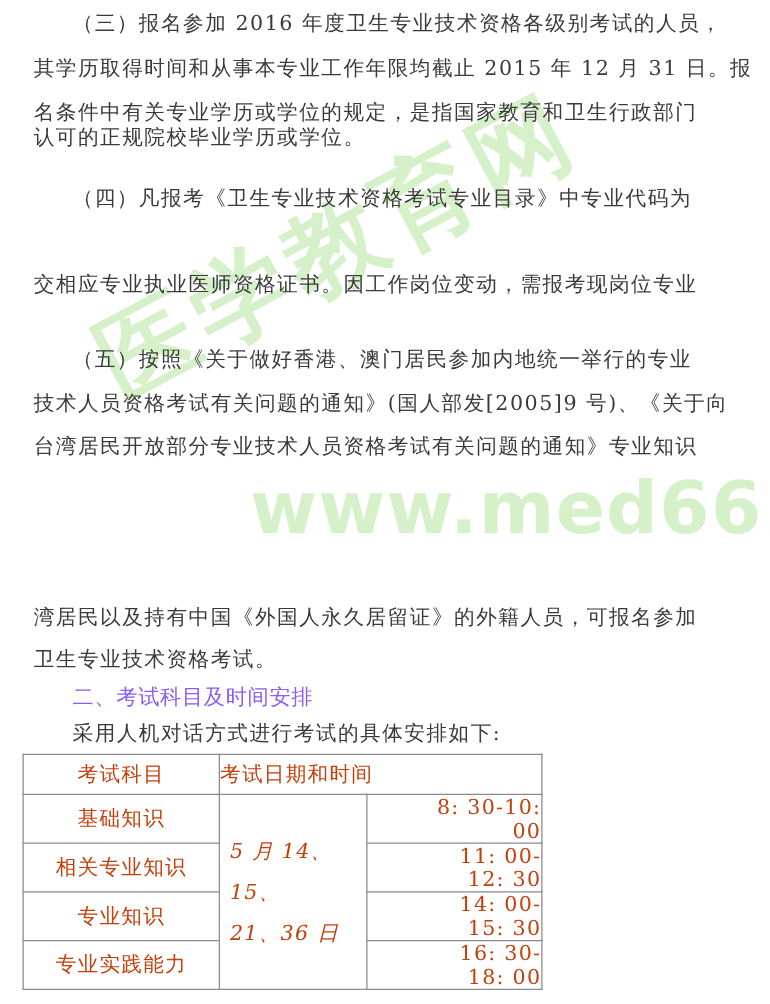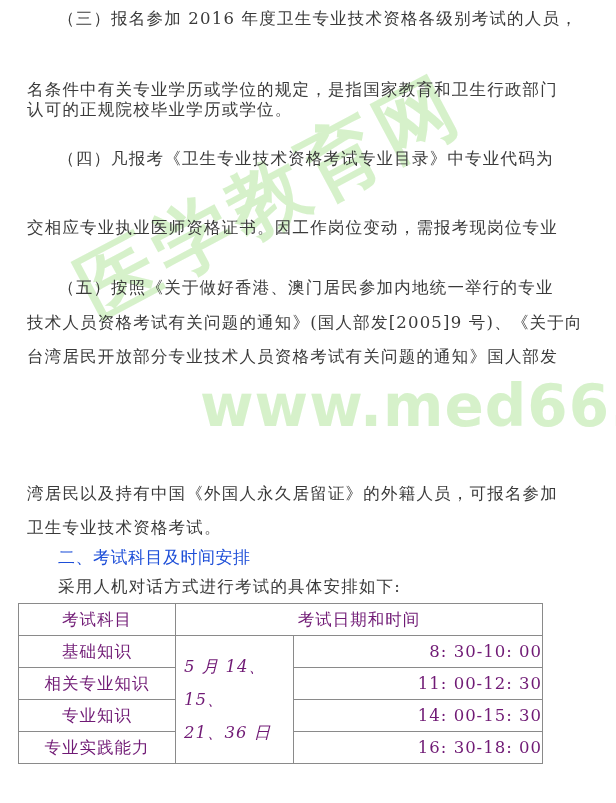--- a/index.html
+++ b/index.html
@@ -8,58 +8,59 @@
     font-family:"DejaVu Serif","Liberation Serif",serif; color:#3a3a3a;
   }
   .page { position:absolute; left:0; top:0; width:616px; height:803px; }
   .line {
     position:absolute; left:27px; width:565px; font-size:16.5px; line-height:20px;
     white-space:nowrap; letter-spacing:1.2px;
   }
   .indent { left:58px; }
   .heading {
     position:absolute; left:58px; font-family:"DejaVu Sans","Liberation Sans",sans-serif;
-    font-size:17px; color:#1d4ed8; letter-spacing:0.5px; white-space:nowrap;
+    font-size:17px; color:#8b5cf6; letter-spacing:0.5px; white-space:nowrap;
   }
   .watermark {
     position:absolute; pointer-events:none; color:#b5e6a0; opacity:0.55;
     font-family:"DejaVu Sans","Liberation Sans",sans-serif; font-weight:bold; white-space:nowrap;
   }
   .wm-cn { left:60px; top:250px; font-size:78px; transform:rotate(-28deg); transform-origin:left top; letter-spacing:6px; }
   .wm-url { left:200px; top:372px; font-size:58px; letter-spacing:1px; }
   table.schedule {
-    position:absolute; left:18px; top:603px; width:525px; border-collapse:collapse;
-    font-size:16.5px; color:#701a75; letter-spacing:1px;
+    position:absolute; left:18px; top:603px; width:416px; border-collapse:collapse;
+    font-size:16.5px; color:#c2410c; letter-spacing:1px;
   }
   table.schedule td {
     border:1px solid #8a8a8a; height:31px; padding:0; vertical-align:middle;
   }
   td.subj { width:156px; text-align:center; }
   td.date { width:109px; text-align:left; padding-left:8px !important; line-height:33px; border-bottom:1px solid #8a8a8a;font-style:italic; }
   td.time { text-align:right; padding-left:50px !important; }
-  td.hdr-time { text-align:center; }
+  td.hdr-time { text-align:left; }
 </style>
 </head>
 <body>
 
 <div class="page">
 
   <div class="watermark wm-cn">医学教育网</div>
   <div class="watermark wm-url">www.med66.com</div>
 
   <div class="line indent" style="top:9px">（三）报名参加 2016 年度卫生专业技术资格各级别考试的人员，</div>
+  <div class="line" style="top:45px">其学历取得时间和从事本专业工作年限均截止 2015 年 12 月 31 日。报</div>
   <div class="line" style="top:80px">名条件中有关专业学历或学位的规定，是指国家教育和卫生行政部门</div>
   <div class="line" style="top:100px">认可的正规院校毕业学历或学位。</div>
 
   <div class="line indent" style="top:149px">（四）凡报考《卫生专业技术资格考试专业目录》中专业代码为</div>
   <div class="line" style="top:218px">交相应专业执业医师资格证书。因工作岗位变动，需报考现岗位专业</div>
 
   <div class="line indent" style="top:278px">（五）按照《关于做好香港、澳门居民参加内地统一举行的专业</div>
   <div class="line" style="top:313px">技术人员资格考试有关问题的通知》(国人部发[2005]9 号)、《关于向</div>
-  <div class="line" style="top:347px">台湾居民开放部分专业技术人员资格考试有关问题的通知》国人部发</div>
+  <div class="line" style="top:347px">台湾居民开放部分专业技术人员资格考试有关问题的通知》专业知识</div>
   <div class="line" style="top:518px">卫生专业技术资格考试。</div>
   <div class="line" style="top:484px">湾居民以及持有中国《外国人永久居留证》的外籍人员，可报名参加</div>
 
   <div class="heading" style="top:546px">二、考试科目及时间安排</div>
   <div class="line indent" style="top:577px">采用人机对话方式进行考试的具体安排如下:</div>
 
   <table class="schedule">
     <tbody>
         <tr>
       <td class="subj">考试科目</td>

